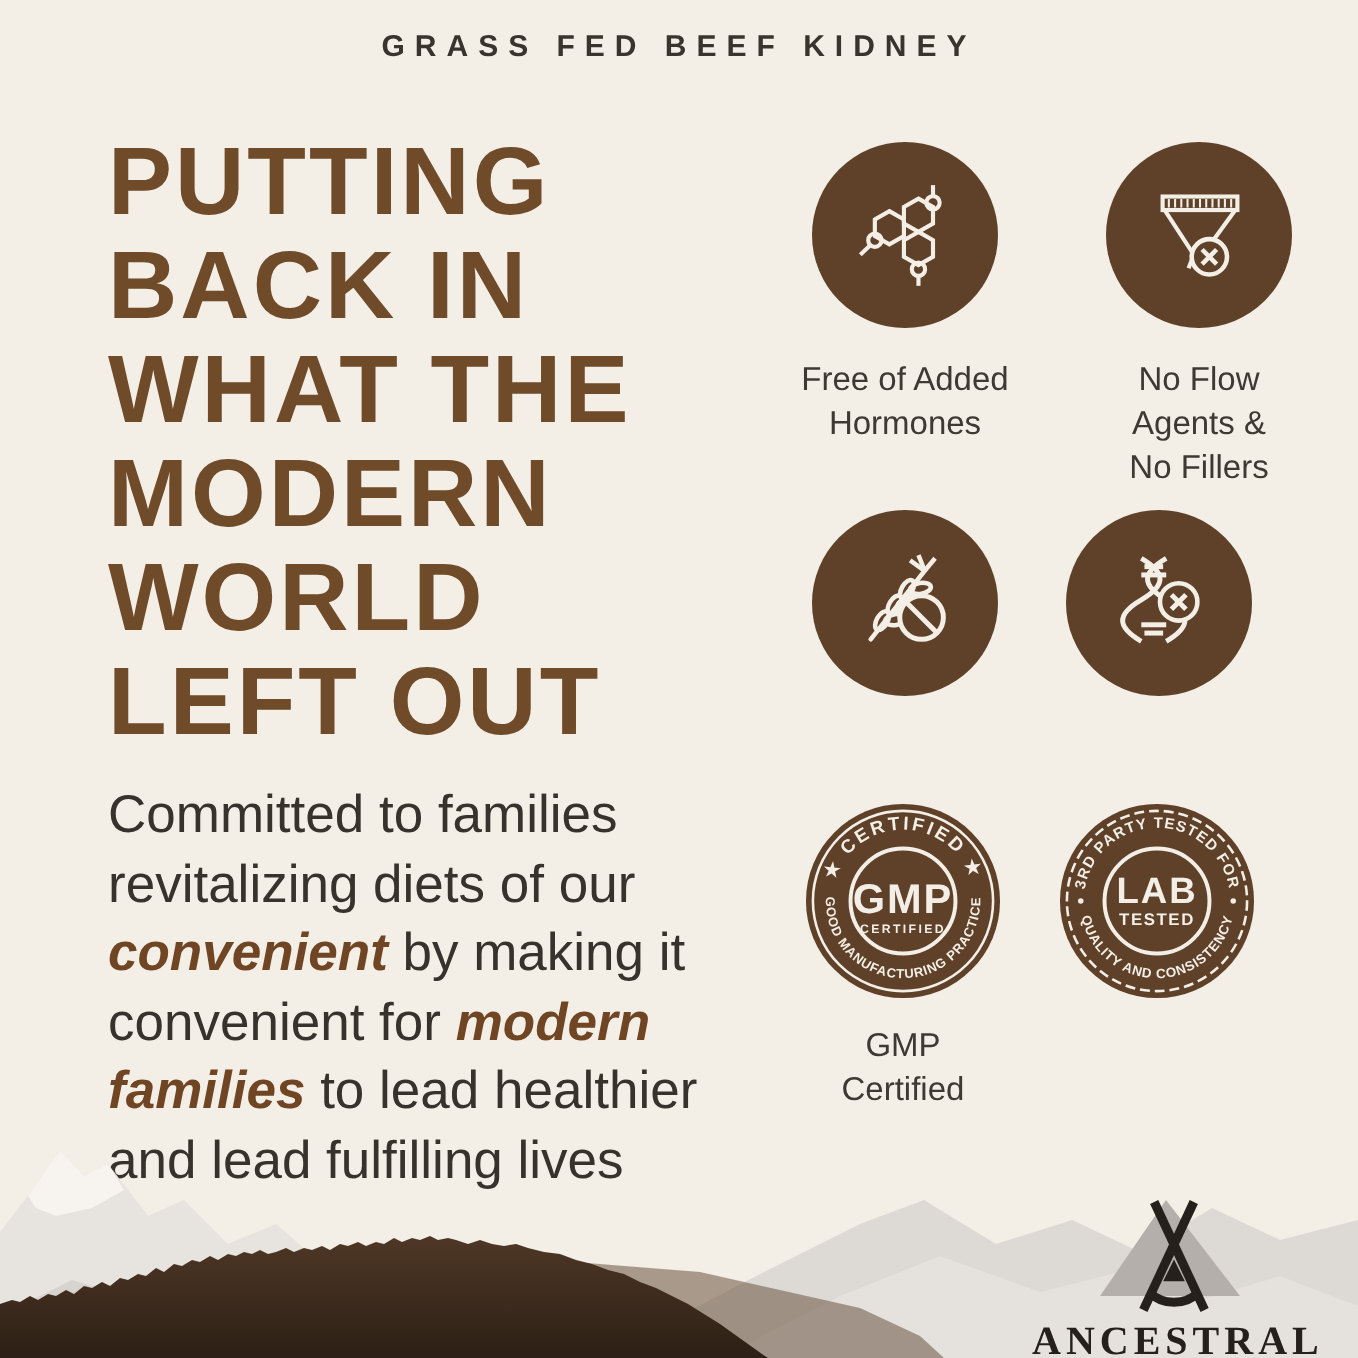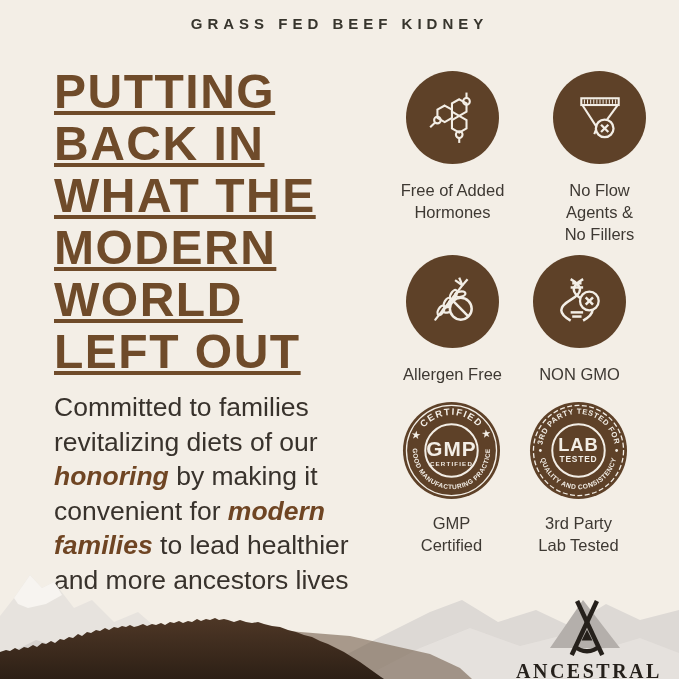--- a/index.html
+++ b/index.html
@@ -10,21 +10,21 @@
     color:#38322c;
   }
   .header-title{
     position:absolute;top:15px;left:0;right:0;
     text-align:center;font-size:15px;letter-spacing:5px;
     color:#37352d;font-weight:700;
   }
   .heading{
     position:absolute;left:54px;top:66px;width:330px;
     font-size:48px;line-height:52px;font-weight:bold;letter-spacing:1.5px;
-    color:#6f4b2a;white-space:pre-line;text-decoration:underline;
+    color:#6f4b2a;white-space:pre-line;
   }
   .paragraph{
     position:absolute;left:54px;top:390px;width:320px;
     font-size:26.5px;line-height:34.5px;color:#38322c;
   }
   .paragraph .em{font-weight:bold;font-style:italic;color:#6f4523;}
 
   .feature{position:absolute;width:127px;text-align:center;}
   .f1{left:389px;top:71px;}
   .f2{left:536px;top:71px;}
@@ -66,21 +66,21 @@
 
 <div class="header-title">GRASS FED BEEF KIDNEY</div>
 
 <h1 class="heading" style="margin:0;">PUTTING
 BACK IN
 WHAT THE
 MODERN
 WORLD
 LEFT OUT</h1>
 
-<p class="paragraph" style="margin:0;"><span>Committed to families revitalizing diets of our </span><span class="em">honoring</span><span> by making it convenient for </span><span class="em">modern families</span><span> to lead healthier and more ancestors lives</span></p>
+<p class="paragraph" style="margin:0;"><span>Committed to families revitalizing diets of our </span><span class="em">convenient</span><span> by making it convenient for </span><span class="em">modern families</span><span> to lead healthier and lead fulfilling lives</span></p>
 
 <div class="feature f1">
   <div class="circle">
     <svg width="54" height="54" viewBox="0 0 52 52" fill="none" stroke="#f3eee6" stroke-width="2">
       <polygon points="18,14 25,18 25,26 18,30 11,26 11,18"></polygon>
       <polygon points="32,8 39,12 39,20 32,24 25,20 25,12"></polygon>
       <polygon points="32,24 39,28 39,36 32,40 25,36 25,28"></polygon>
       <circle cx="11" cy="28" r="3.2"></circle>
       <line x1="8.8" y1="30.4" x2="4" y2="35"></line>
       <circle cx="39" cy="10" r="3.2"></circle>
@@ -132,38 +132,36 @@
       <ellipse cx="14.5" cy="34" rx="5" ry="2.6" transform="rotate(-60 14.5 34)"></ellipse>
       <ellipse cx="21" cy="33.5" rx="5" ry="2.6" transform="rotate(-10 21 33.5)"></ellipse>
       <ellipse cx="20.5" cy="26.5" rx="5" ry="2.6" transform="rotate(-60 20.5 26.5)"></ellipse>
       <ellipse cx="27" cy="26" rx="5" ry="2.6" transform="rotate(-10 27 26)"></ellipse>
       <ellipse cx="26.5" cy="19" rx="5" ry="2.6" transform="rotate(-60 26.5 19)"></ellipse>
       <ellipse cx="33" cy="18.5" rx="5" ry="2.6" transform="rotate(-10 33 18.5)"></ellipse>
       <circle cx="33.5" cy="32.5" r="10.5" fill="#5e4128" stroke-width="2.4"></circle>
       <line x1="26.5" y1="25.5" x2="40.5" y2="39.5" stroke-width="2.4"></line>
     </svg>
   </div>
-  <div class="label">Allergen Free</div>
 </div>
 
 <div class="feature f4">
   <div class="circle">
     <svg width="54" height="54" viewBox="0 0 52 52" fill="none" stroke="#f3eee6" stroke-width="2.4">
       <path d="M17,4 C29,11 29,17 17,24 C5,31 5,37 17,44"></path>
       <path d="M29,4 C17,11 17,17 29,24 C41,31 41,37 29,44"></path>
       <line x1="18.5" y1="8" x2="27.5" y2="8"></line>
       <line x1="17" y1="12" x2="29" y2="12"></line>
       <line x1="17" y1="36" x2="29" y2="36"></line>
       <line x1="18.5" y1="40" x2="27.5" y2="40"></line>
       <circle cx="35" cy="25" r="9" fill="#5e4128" stroke-width="2.2"></circle>
       <line x1="31.5" y1="21.5" x2="38.5" y2="28.5" stroke-width="2.4"></line>
       <line x1="38.5" y1="21.5" x2="31.5" y2="28.5" stroke-width="2.4"></line>
     </svg>
   </div>
-  <div class="label">NON GMO</div>
 </div>
 
 <div class="feature f5">
   <svg class="badge-svg" width="99" height="99" viewBox="0 0 100 100">
     <defs>
       <path id="gmpTop" d="M14,50 A36,36 0 0 1 86,50"></path>
       <path id="gmpBot" d="M11,50 A39,39 0 0 0 89,50"></path>
     </defs>
     <circle cx="50" cy="50" r="49" fill="#5e4128"></circle>
     <circle cx="50" cy="50" r="45.5" fill="none" stroke="#f3eee6" stroke-width="1.3"></circle>
@@ -194,22 +192,20 @@
     <circle cx="88.5" cy="50" r="1.4" fill="#f3eee6"></circle>
     <text class="arc-text" font-size="7.6" letter-spacing="0.6">
       <textPath href="#labTop" startOffset="50%" text-anchor="middle">3RD PARTY TESTED FOR</textPath>
     </text>
     <text class="arc-text" font-size="6.8" letter-spacing="0.4">
       <textPath href="#labBot" startOffset="50%" text-anchor="middle">QUALITY AND CONSISTENCY</textPath>
     </text>
     <text x="50" y="51" text-anchor="middle" class="arc-text" font-size="18.5" letter-spacing="1">LAB</text>
     <text x="50" y="62" text-anchor="middle" class="arc-text" font-size="8.5" letter-spacing="0.8">TESTED</text>
   </svg>
-  <div class="label">3rd Party
-Lab Tested</div>
 </div>
 
 <svg class="mountains" width="679" height="121" viewBox="0 0 679 121">
   <defs>
     <linearGradient id="ridgeGrad" x1="0" y1="0" x2="0" y2="1">
       <stop offset="0" stop-color="#4e3726"></stop>
       <stop offset="1" stop-color="#2c1f15"></stop>
     </linearGradient>
   </defs>
 

